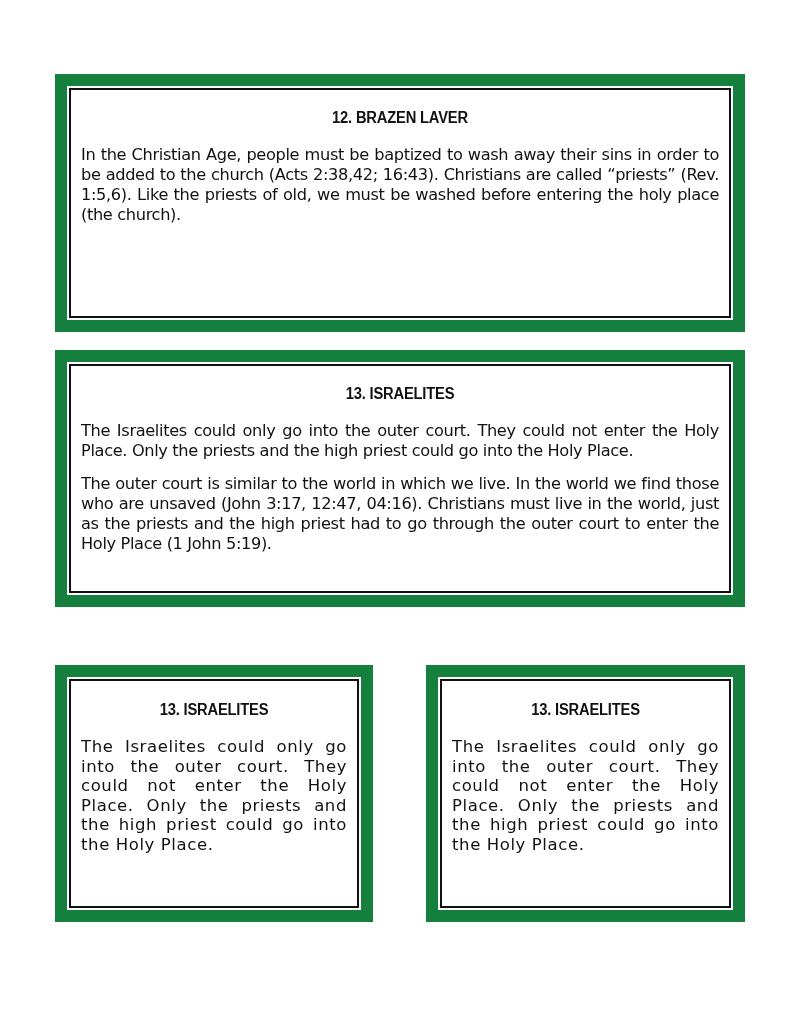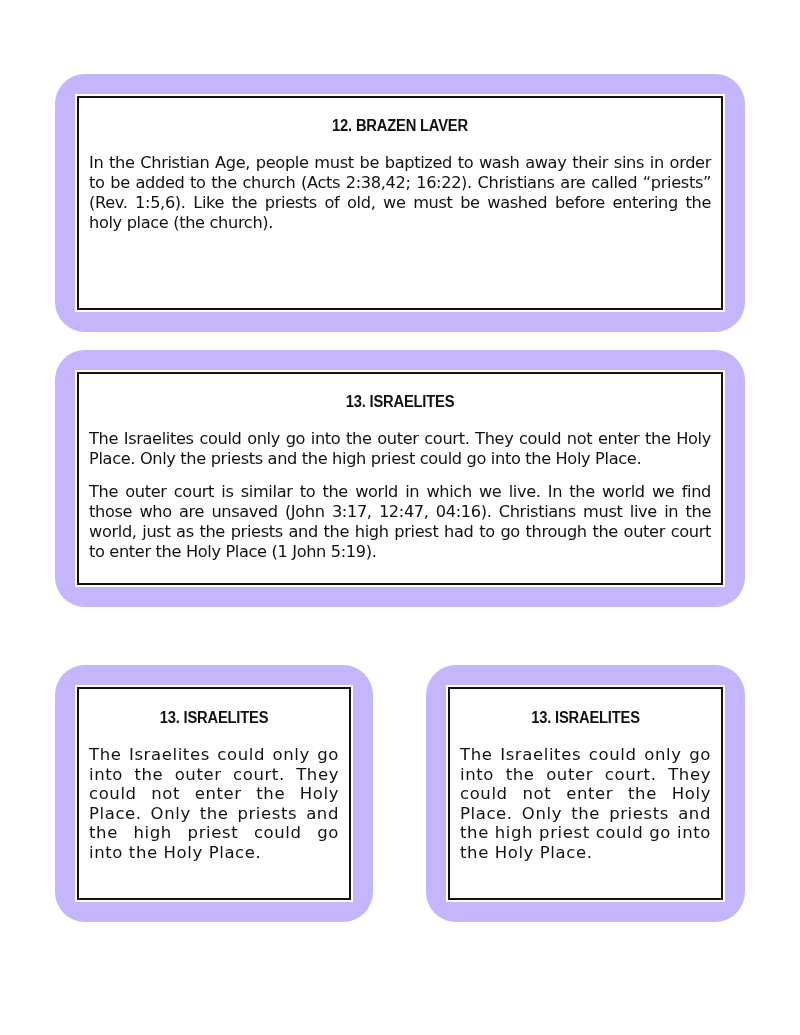--- a/index.html
+++ b/index.html
@@ -11,23 +11,22 @@
       width: 800px;
       height: 1035px;
       position: relative;
       overflow: hidden;
       font-family: "DejaVu Sans", sans-serif;
       color: #111111;
     }
     .card {
       position: absolute;
       box-sizing: border-box;
-      background: #c4b5fd;
-      padding: 20px;
-      border-radius: 30px;
+      background: #15803d;
+      padding: 12px;
     }
     .card-gap {
       box-sizing: border-box;
       width: 100%;
       height: 100%;
       background: #ffffff;
       padding: 2px;
     }
     .card-inner {
       box-sizing: border-box;
@@ -67,21 +66,21 @@
     #card-3 { left: 55px; top: 665px; width: 318px; height: 257px; }
     #card-4 { left: 426px; top: 665px; width: 319px; height: 257px; }
   </style>
 </head>
 <body>
 
 <div class="card" id="card-1">
   <div class="card-gap">
     <div class="card-inner">
       <div class="card-title">12. BRAZEN LAVER</div>
-      <p class="card-para">In the Christian Age, people must be baptized to wash away their sins in order to be added to the church (Acts 2:38,42; 16:22).  Christians are called “priests” (Rev. 1:5,6).  Like the priests of old, we must be washed before entering the holy place (the church).</p>
+      <p class="card-para">In the Christian Age, people must be baptized to wash away their sins in order to be added to the church (Acts 2:38,42; 16:43).  Christians are called “priests” (Rev. 1:5,6).  Like the priests of old, we must be washed before entering the holy place (the church).</p>
     </div>
   </div>
 </div>
 
 <div class="card" id="card-2">
   <div class="card-gap">
     <div class="card-inner">
       <div class="card-title">13. ISRAELITES</div>
       <p class="card-para">The Israelites could only go into the outer court.  They could not enter the Holy Place.  Only the priests and the high priest could go into the Holy Place.</p>
       <p class="card-para">The outer court is similar to the world in which we live.  In the world we find those who are unsaved (John 3:17, 12:47, 04:16).  Christians must live in the world, just as the priests and the high priest had to go through the outer court to enter the Holy Place (1 John 5:19).</p>

